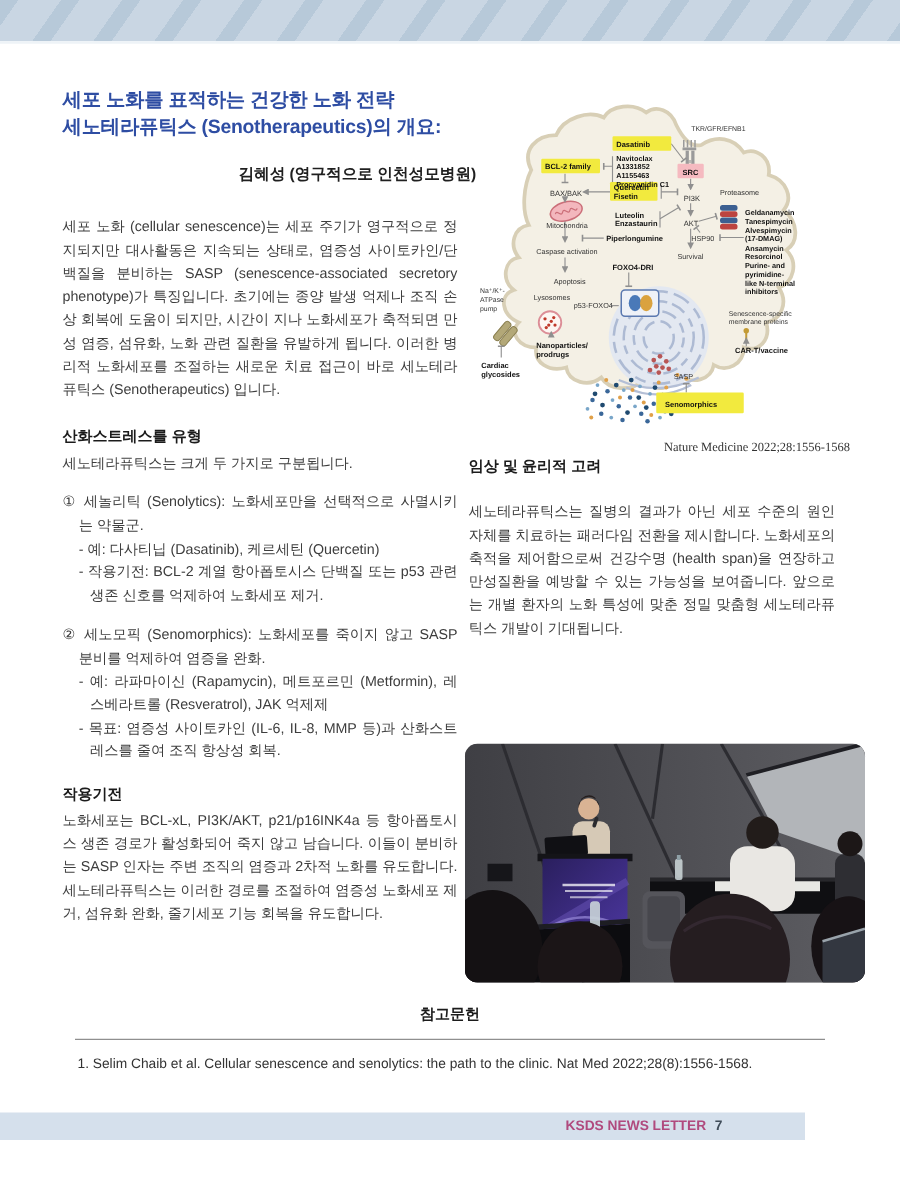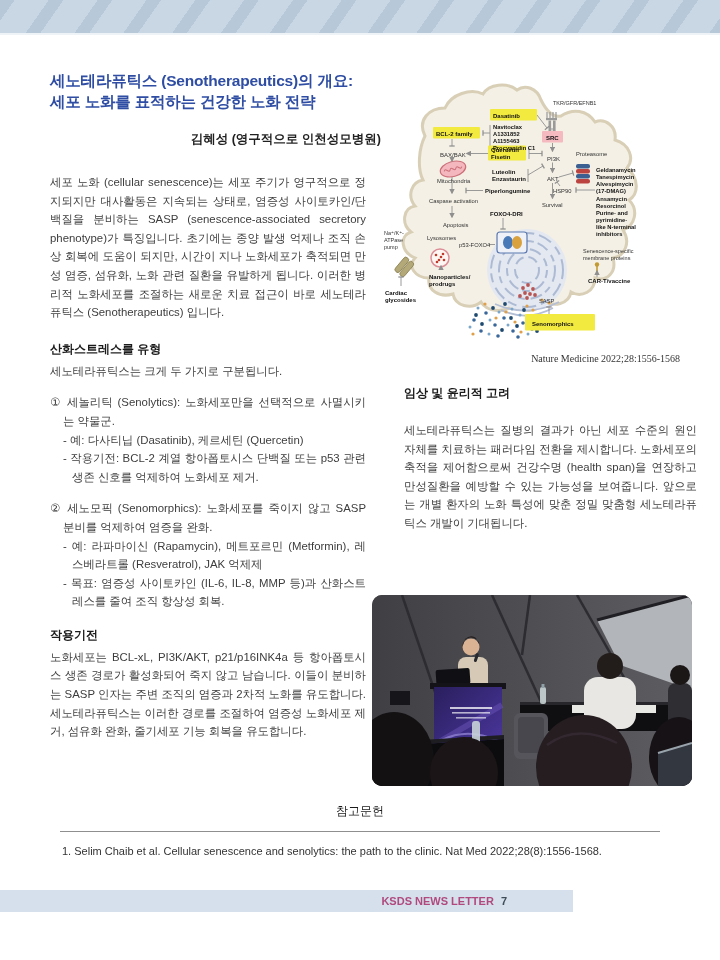--- a/index.html
+++ b/index.html
@@ -6,36 +6,36 @@
   .page{position:relative;width:720px;height:960px;background:#ffffff;overflow:hidden;
         font-family:"Liberation Sans","DejaVu Sans",sans-serif;color:#3c3c3c;}
   .topbar{position:absolute;left:0;top:0;width:720px;height:33px;
         background:repeating-linear-gradient(125deg,#b7c9d9 0 12px,#c9d6e3 12px 40px);
         border-bottom:2px solid #eef3f7;}
   .title{position:absolute;left:50px;top:70px;font-size:15.5px;font-weight:700;
         color:#2e4da3;line-height:21px;letter-spacing:-0.2px;}
   .author{position:absolute;left:50px;top:131px;width:331px;text-align:right;
         font-weight:700;font-size:12.5px;color:#1f1f1f;}
   .col-left{position:absolute;left:50px;top:173px;width:316px;}
-  .col-right{position:absolute;left:375px;top:385px;width:293px;margin-left:29px;}
+  .col-right{position:absolute;left:375px;top:365px;width:293px;}
   .bt{font-size:11.4px;line-height:18.6px;text-align:justify;color:#3d3d3d;margin:0;}
   .sec{font-size:12px;font-weight:700;color:#1b1b1b;margin:0;}
   .m-top-19{margin-top:19px;} .m-top-16{margin-top:16px;} .m-top-4{margin-top:4px;}
   .item{padding-left:13px;text-indent:-13px;margin:13px 0 0 0;}
   .sub{padding-left:22px;text-indent:-9px;margin:0;}
   .diagram{position:absolute;left:377px;top:82px;width:313px;height:270px;}
   .fig-caption{position:absolute;left:380px;top:353px;width:300px;text-align:right;
         font-family:Liberation Serif, serif;font-size:10px;color:#333;}
   .photo{position:absolute;left:372px;top:595px;width:320px;height:191px;
         border-radius:10px;overflow:hidden;background:#4d4d50;}
   .ref-head{position:absolute;left:0;top:803px;width:720px;text-align:center;
-        font-size:12px;font-weight:400;color:#1b1b1b;}
+        font-size:12px;font-weight:700;color:#1b1b1b;}
   .ref-line{position:absolute;left:60px;top:831px;width:600px;border-top:1px solid #8f8f8f;}
   .ref-item{position:absolute;left:62px;top:845px;width:610px;font-size:11px;color:#333;}
-  .footer{position:absolute;left:0;top:890px;width:573px;height:22px;background:#d5e0ec;
+  .footer{position:absolute;left:0;top:890px;width:644px;height:22px;background:#d5e0ec;
         display:flex;align-items:center;justify-content:flex-end;
         padding-right:66px;box-sizing:border-box;font-size:11px;font-weight:700;}
   .footer .brand{color:#b04a7e;}
   .footer .num{color:#3f4c59;margin-left:7px;}
   
   text{font-family:"Liberation Sans","DejaVu Sans",sans-serif;}
   .td{font-weight:700;font-size:6px;fill:#111;}
   .tds{font-weight:700;font-size:5.8px;fill:#111;}
   .tp{font-size:6px;fill:#333;}
   .tps{font-size:5.8px;fill:#333;}
@@ -43,22 +43,22 @@
   .ln{stroke:#8f8f8f;stroke-width:0.9;fill:none;}
 </style>
 </head>
 <body>
 
 <div class="page">
 
   <div class="topbar"></div>
 
   <div class="title">
+    <div>세포 노화를 표적하는 건강한 노화 전략</div>
     <div>세노테라퓨틱스 (Senotherapeutics)의 개요:</div>
-    <div>세포 노화를 표적하는 건강한 노화 전략</div>
   </div>
 
   <div class="author">김혜성 (영구적으로 인천성모병원)</div>
 
   <div class="col-left">
     <p class="bt">세포 노화 (cellular senescence)는 세포 주기가 영구적으로 정지되지만 대사활동은 지속되는 상태로, 염증성 사이토카인/단백질을 분비하는 SASP (senescence-associated secretory phenotype)가 특징입니다. 초기에는 종양 발생 억제나 조직 손상 회복에 도움이 되지만, 시간이 지나 노화세포가 축적되면 만성 염증, 섬유화, 노화 관련 질환을 유발하게 됩니다. 이러한 병리적 노화세포를 조절하는 새로운 치료 접근이 바로 세노테라퓨틱스 (Senotherapeutics) 입니다.</p>
     <h3 class="sec m-top-19">산화스트레스를 유형</h3>
     <p class="bt m-top-4">세노테라퓨틱스는 크게 두 가지로 구분됩니다.</p>
 
     <div class="bt item">

